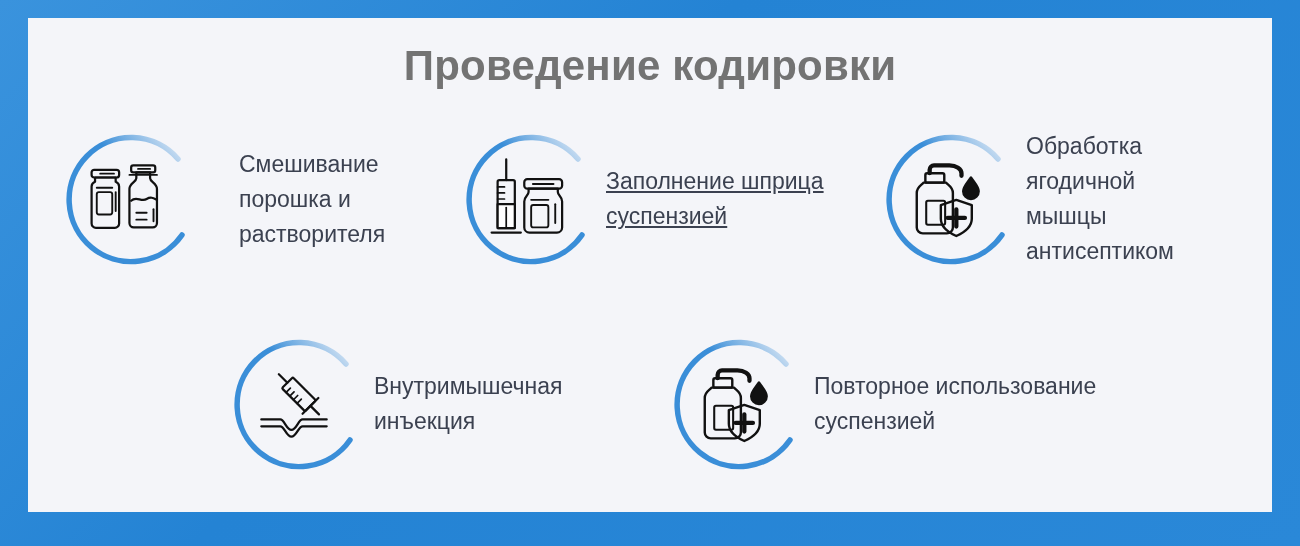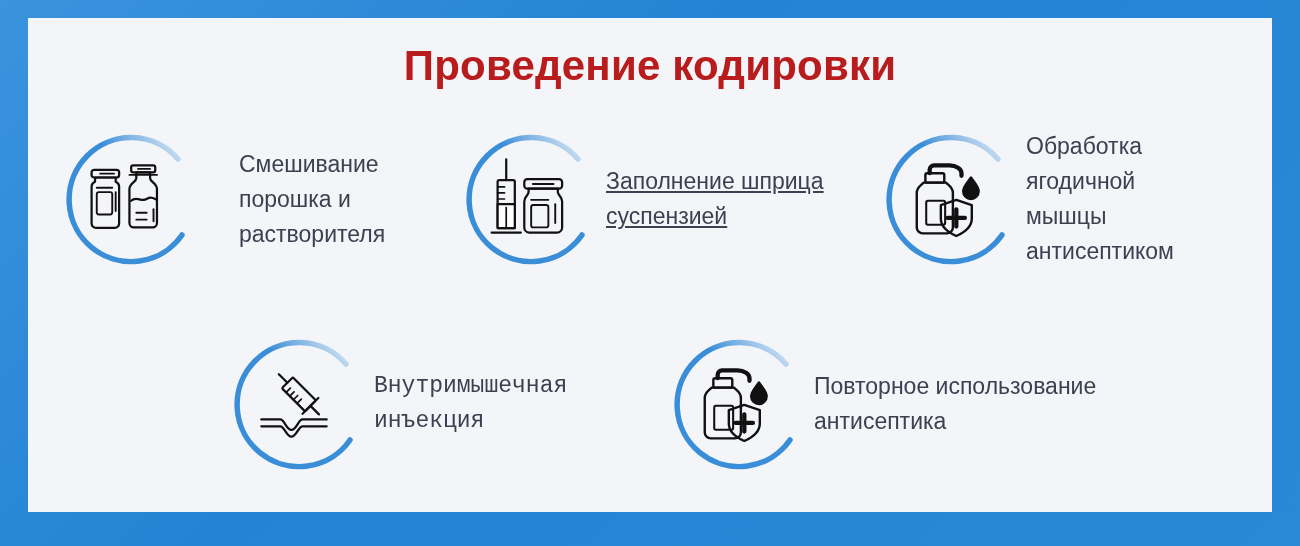--- a/index.html
+++ b/index.html
@@ -28,21 +28,21 @@
   }
   #title {
     position: absolute;
     left: 0;
     top: 24px;
     width: 100%;
     text-align: center;
     font-size: 42px;
     font-weight: bold;
     letter-spacing: 0.2px;
-    color: #b91c1c;
+    color: #737373;
   }
   .row {
     position: absolute;
     display: flex;
   }
   #row-top {
     left: 22px;
     top: 105px;
     width: 1200px;
   }
@@ -85,21 +85,21 @@
   }
   
   #step-1 { width: 400px; }
   #step-2 { width: 420px; }
   #step-3 { width: 380px; justify-content: center; }
   #step-4 { width: 440px; }
   #step-5 { width: 470px; }
   #step-1 .caption { max-width: 195px; margin-left: 37px; }
   #step-2 .caption { max-width: 250px; text-decoration: underline; }
   #step-3 .caption { max-width: 270px; }
-  #step-4 .caption { max-width: 230px; font-family: Liberation Mono, monospace; }
+  #step-4 .caption { max-width: 230px; }
   #step-5 .caption { max-width: 330px; }
 </style>
 </head>
 <body>
 
 <div id="poster">
   <div id="canvas">
 
     <div id="title">Проведение кодировки</div>
 
@@ -264,19 +264,19 @@
               <rect x="26" y="20" width="22" height="11" rx="2"></rect>
               <path d="M24 31 h26 c4 4 8 5 8 12 v40 a7 7 0 0 1 -7 7 h-28 a7 7 0 0 1 -7 -7 v-40 c0 -7 4 -8 8 -12 z"></path>
               <rect x="27" y="52" width="22" height="28" rx="2" stroke-width="2.4"></rect>
               <path d="M79 25 c5 7 9 11 9 16 a9 9 0 0 1 -18 0 c0 -5 4 -9 9 -16 z" fill="#111" stroke="#111"></path>
               <path d="M62 51 l18 6 v16 c0 10 -9 16 -18 20 c-9 -4 -18 -10 -18 -20 v-16 z"></path>
               <path d="M62 62 v20 M52 72 h20" stroke-width="5"></path>
             </g>
           </svg>
         </div>
         <div class="caption">Повторное использование
-антисептика</div>
+суспензией</div>
       </div>
 
     </div>
 
   </div>
 </div>
 
 </body></html>

